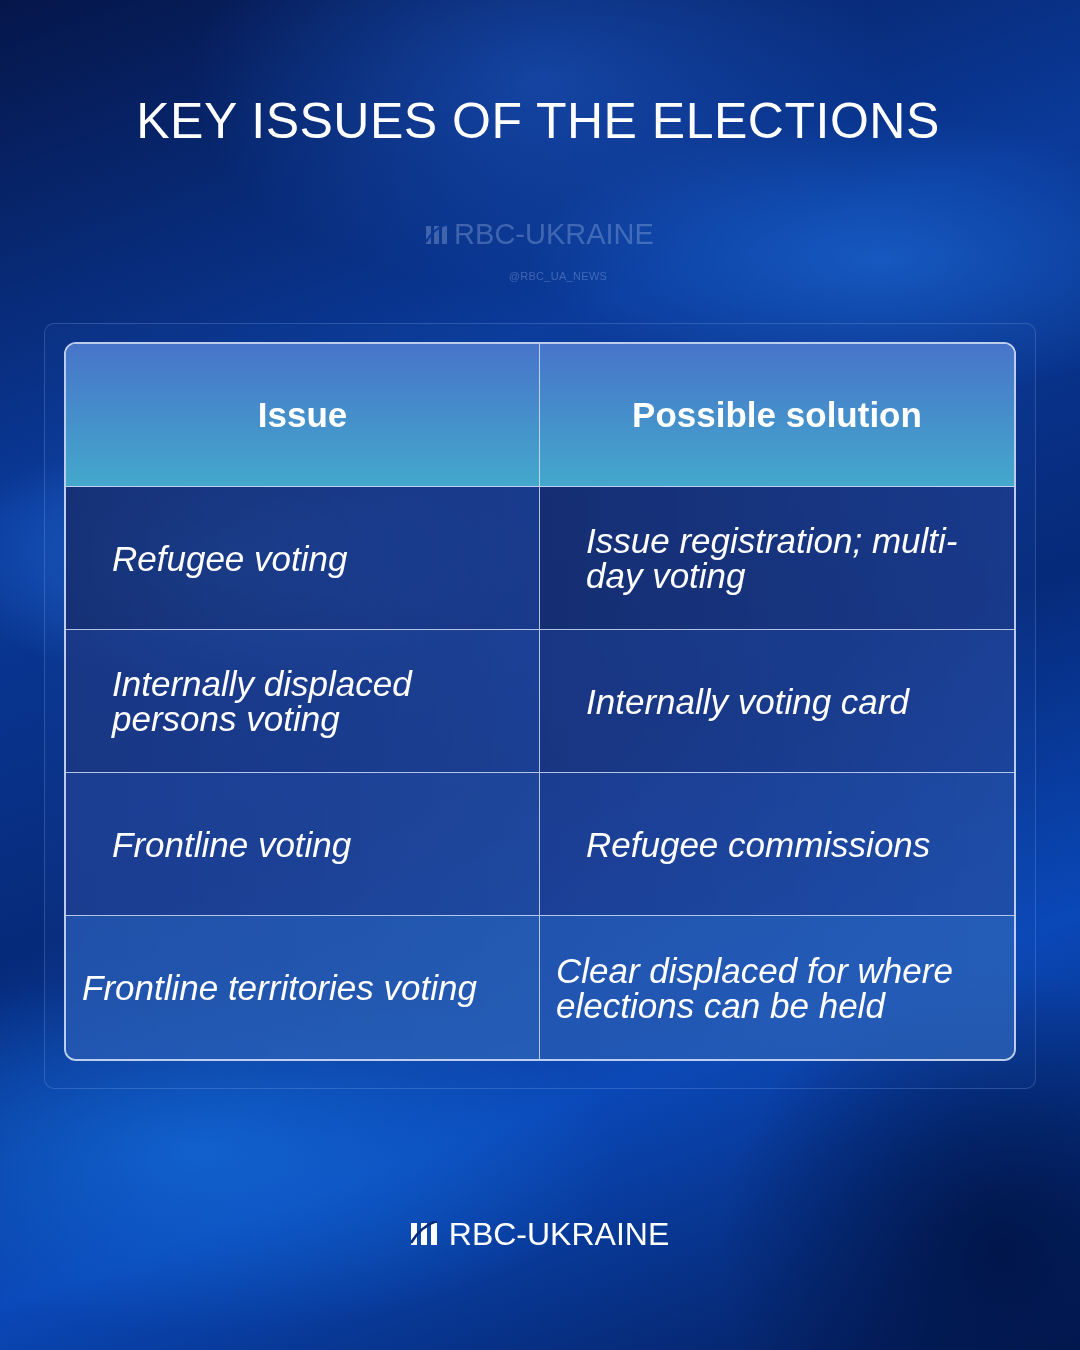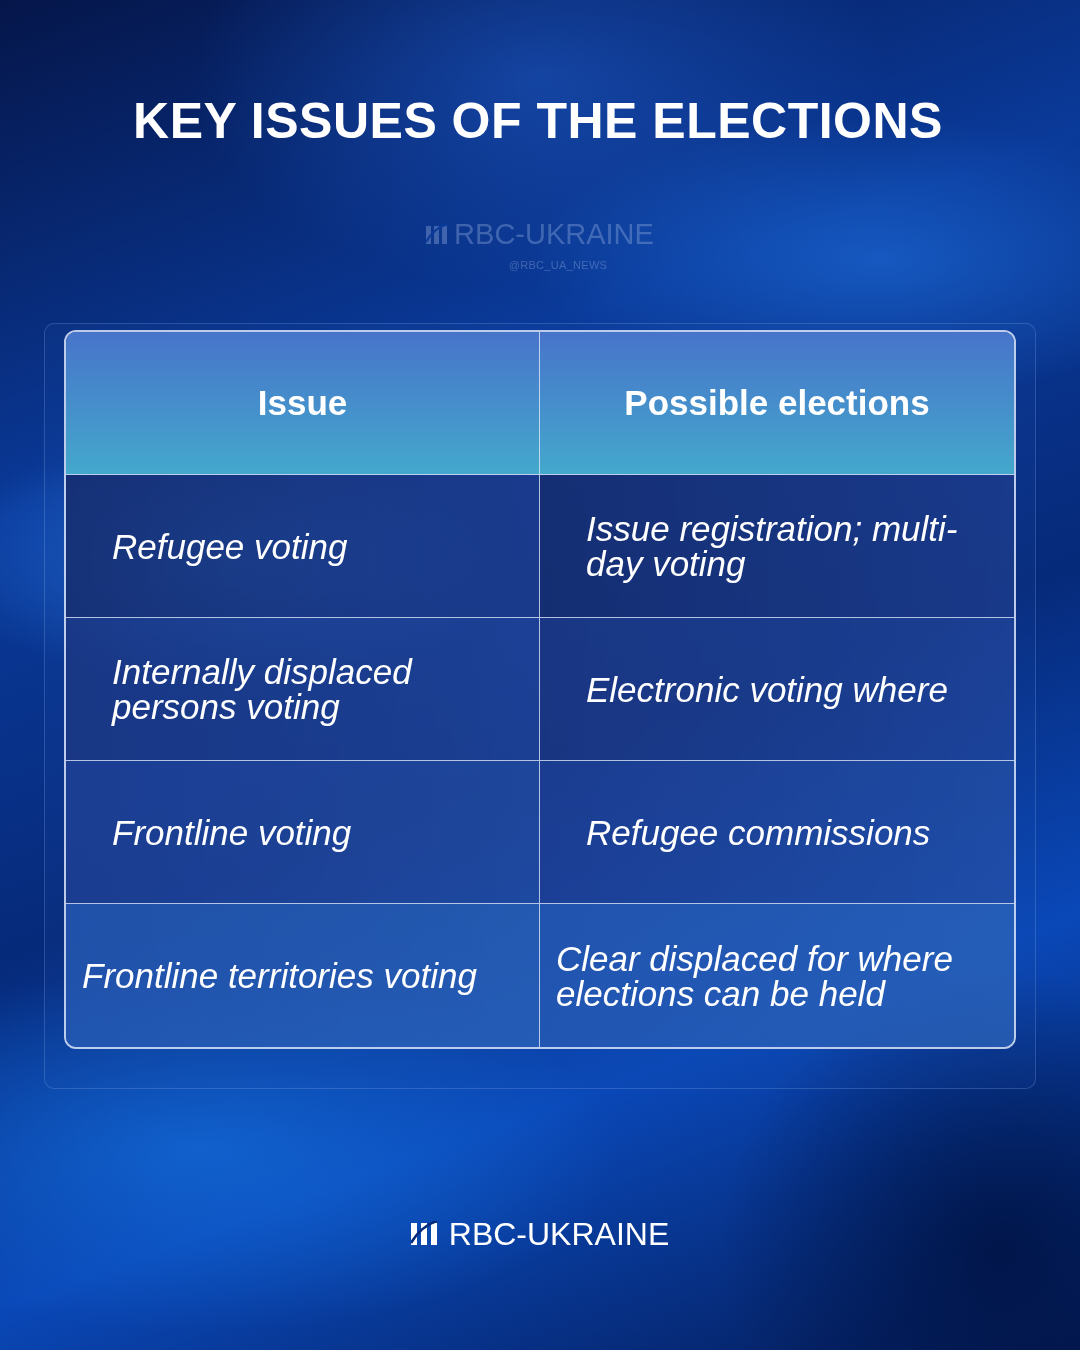--- a/index.html
+++ b/index.html
@@ -9,36 +9,36 @@
     background:
       radial-gradient(ellipse 420px 180px at 230px 560px, rgba(40,120,230,0.75), transparent 70%),
       radial-gradient(ellipse 500px 200px at 880px 260px, rgba(30,110,220,0.6), transparent 70%),
       radial-gradient(ellipse 600px 260px at 200px 1150px, rgba(20,110,220,0.7), transparent 70%),
       radial-gradient(ellipse 500px 300px at 540px 80px, rgba(30,90,200,0.55), transparent 70%),
       radial-gradient(ellipse 400px 400px at 1000px 1250px, rgba(0,20,70,0.9), transparent 70%),
       linear-gradient(160deg, #05164a 0%, #0a3a9a 30%, #062a7a 55%, #0a48b8 75%, #041a55 100%);
   }
   .title {
     position:absolute; top:92px; left:0; width:1076px; text-align:center;
-    font-size:50px; font-weight:bold; letter-spacing:0.5px;
+    font-size:50px; font-weight:normal; letter-spacing:0.5px;
   }
   .wm {
     position:absolute; top:218px; left:0; width:1080px; text-align:center;
     color:rgba(160,185,230,0.35);
   }
   .wm-brand { font-size:29px; display:inline-flex; align-items:center; gap:6px; }
-  .wm-handle { font-size:11px; margin-top:8px; letter-spacing:0.3px;padding-left:36px; }
+  .wm-handle { font-size:11px; margin-top:19px; letter-spacing:0.3px;padding-left:36px; }
   .logo-icon { display:inline-block; position:relative; }
   .outer-panel {
     position:absolute; left:44px; top:323px; width:990px; height:764px;
     border:1px solid rgba(140,180,240,0.25); border-radius:10px;
     background:rgba(30,80,170,0.12);
   }
   table.grid {
-    position:absolute; left:64px; top:330px; width:952px; height:589px;
+    position:absolute; left:64px; top:342px; width:952px; height:589px;
     border-collapse:separate; border-spacing:0;
     border:2px solid rgba(220,230,250,0.85); border-radius:12px; overflow:hidden;
   }
   table.grid th, table.grid td {
     border-right:1.5px solid rgba(220,230,250,0.8);
     border-bottom:1.5px solid rgba(220,230,250,0.8);
     width:50%; height:143px; box-sizing:border-box;
   }
   table.grid tr > *:last-child { border-right:none; }
   table.grid tr:last-child > * { border-bottom:none; }
@@ -80,29 +80,29 @@
   </div>
   <div class="wm-handle">@RBC_UA_NEWS</div>
 </div>
 
 <div class="outer-panel"></div>
 
 <table class="grid">
   <tbody>
       <tr>
     <th>Issue</th>
-    <th>Possible elections</th>
+    <th>Possible solution</th>
   </tr>
   <tr class="r1">
     <td>Refugee voting</td>
     <td>Issue registration; multi-day voting</td>
   </tr>
   <tr class="r2">
     <td>Internally displaced persons voting</td>
-    <td>Electronic voting where</td>
+    <td>Internally voting card</td>
   </tr>
   <tr class="r3">
     <td>Frontline voting</td>
     <td>Refugee commissions</td>
   </tr>
   <tr class="r4">
     <td>Frontline territories voting</td>
     <td>Clear displaced for where elections can be held</td>
   </tr>
 </tbody>

